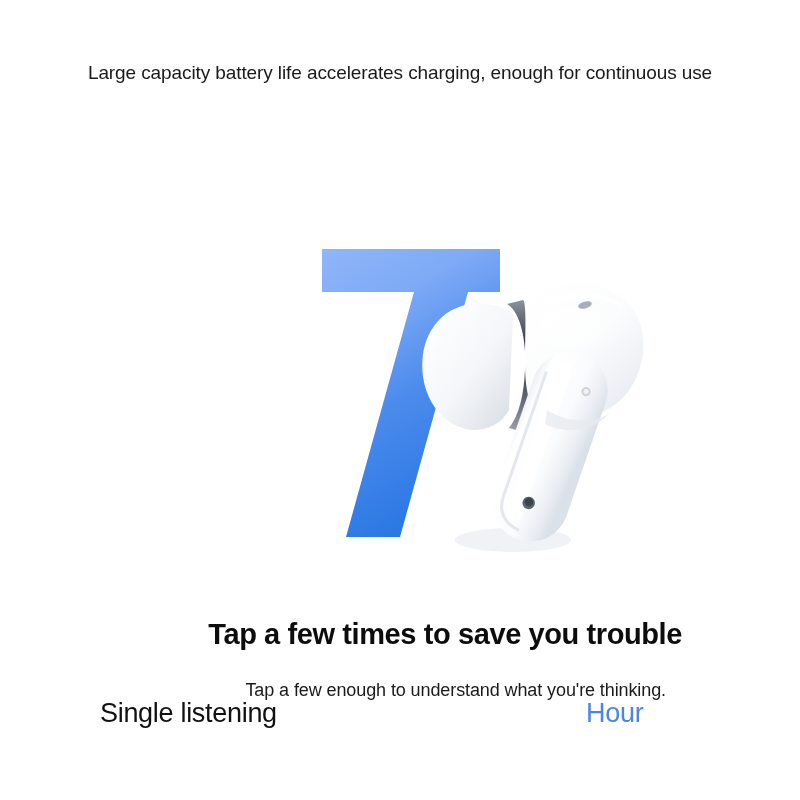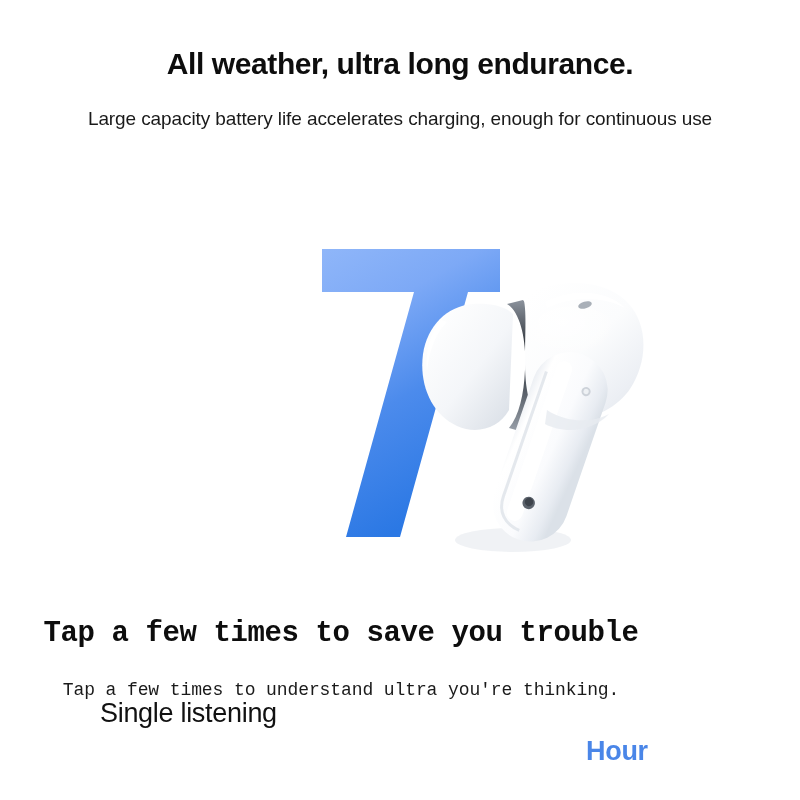--- a/index.html
+++ b/index.html
@@ -83,47 +83,44 @@
     font-weight: 400;
     color: #111111;
     letter-spacing: -0.3px;
     white-space: nowrap;
   }
   .caption-right {
     position: absolute;
     left: 586px;
     top: 498px;
     font-size: 27px;
-    font-weight: 700;
+    font-weight: 400;
     color: #4a86e8;
     letter-spacing: -0.3px;
     white-space: nowrap;
-    margin-top: 38px;
   }
 
   
   .bottom-copy {
     position: absolute;
     left: 0;
     top: 614px;
     width: 682px;
-    text-align: center;
-    font-family: Liberation Mono, monospace;
+    text-align: right;
   }
   .bottom-copy .headline { font-size: 29px; }
   .bottom-copy .subline  { font-size: 18px; line-height: 40px; }
   .bottom-copy .subline:first-of-type { margin-top: 12px; }
 </style>
 </head>
 <body>
 
 <div class="page">
 
   <div class="top-copy">
-    <p class="headline">All weather, ultra long endurance.</p>
     <p class="subline">Large capacity battery life accelerates charging, enough for continuous use</p>
   </div>
 
   <div class="hero">
 
     <svg class="numeral-seven" viewBox="0 0 230 310">
       <defs>
         <linearGradient id="sevenGrad" x1="0" y1="0" x2="0.35" y2="1">
           <stop offset="0%" stop-color="#8FB6F9"></stop>
           <stop offset="28%" stop-color="#7DA9F6"></stop>
@@ -222,16 +219,16 @@
 
       <path d="M 152 150 C 170 162, 196 164, 214 154 C 198 172, 168 174, 150 164 Z" fill="#e7ebf0" opacity="0.8"></path>
     </svg>
 
     <div class="caption-left">Single listening</div>
     <div class="caption-right">Hour</div>
   </div>
 
   <div class="bottom-copy">
     <p class="headline">Tap a few times to save you trouble</p>
-    <p class="subline">Tap a few times to understand ultra you're thinking.</p>
+    <p class="subline">Tap a few enough to understand what you're thinking.</p>
   </div>
 
 </div>
 
 </body></html>

